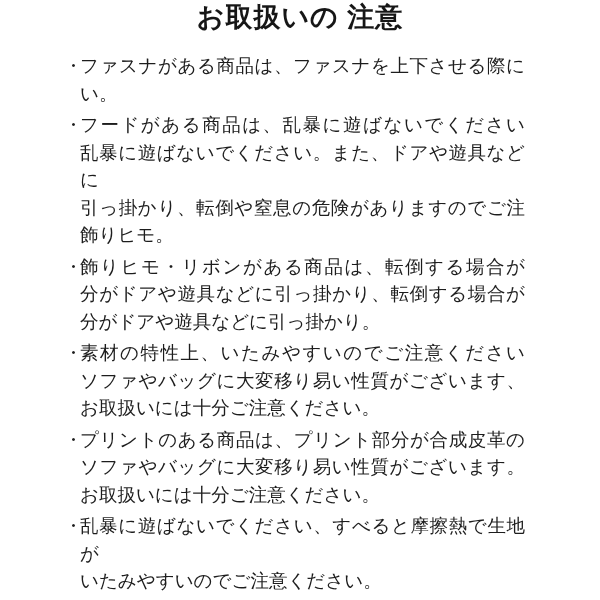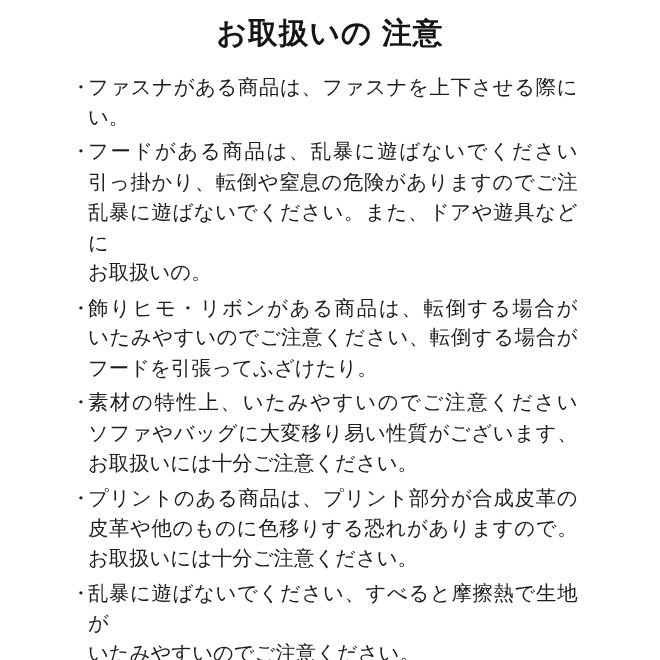--- a/index.html
+++ b/index.html
@@ -10,21 +10,20 @@
     font-family: "Liberation Sans", "DejaVu Sans", sans-serif;
   }
   .sheet {
     position: relative;
     width: 600px;
     height: 600px;
     background: #ffffff;
     overflow: hidden;
   }
   .doc-title {
-    margin-top: 13px;
     text-align: center;
     font-size: 27px;
     line-height: 34px;
     font-weight: 700;
     letter-spacing: 1px;
     color: #161616;
   }
   .notice-list {
     margin-top: 18px;
     padding-left: 64px;
@@ -72,49 +71,49 @@
       <div>
         <div class="line">ファスナがある商品は、ファスナを上下させる際に</div>
         <div class="line last">い。</div>
       </div>
     </div>
 
     <div class="notice-item">
       <span class="bullet">・</span>
       <div>
         <div class="line">フードがある商品は、乱暴に遊ばないでください</div>
+        <div class="line">乱暴に遊ばないでください。また、ドアや遊具などに</div>
         <div class="line">引っ掛かり、転倒や窒息の危険がありますのでご注</div>
-        <div class="line">乱暴に遊ばないでください。また、ドアや遊具などに</div>
-        <div class="line last">お取扱いの。</div>
+        <div class="line last">飾りヒモ。</div>
       </div>
     </div>
 
     <div class="notice-item">
       <span class="bullet">・</span>
       <div>
         <div class="line">飾りヒモ・リボンがある商品は、転倒する場合が</div>
-        <div class="line">いたみやすいのでご注意ください、転倒する場合が</div>
-        <div class="line last">フードを引張ってふざけたり。</div>
+        <div class="line">分がドアや遊具などに引っ掛かり、転倒する場合が</div>
+        <div class="line last">分がドアや遊具などに引っ掛かり。</div>
       </div>
     </div>
 
     <div class="notice-item">
       <span class="bullet">・</span>
       <div>
         <div class="line">素材の特性上、いたみやすいのでご注意ください</div>
         <div class="line">ソファやバッグに大変移り易い性質がございます、</div>
         <div class="line last">お取扱いには十分ご注意ください。</div>
       </div>
     </div>
 
     <div class="notice-item">
       <span class="bullet">・</span>
       <div>
         <div class="line">プリントのある商品は、プリント部分が合成皮革の</div>
-        <div class="line">皮革や他のものに色移りする恐れがありますので。</div>
+        <div class="line">ソファやバッグに大変移り易い性質がございます。</div>
         <div class="line last">お取扱いには十分ご注意ください。</div>
       </div>
     </div>
 
     <div class="notice-item">
       <span class="bullet">・</span>
       <div>
         <div class="line">乱暴に遊ばないでください、すべると摩擦熱で生地が</div>
         <div class="line last">いたみやすいのでご注意ください。</div>
       </div>

